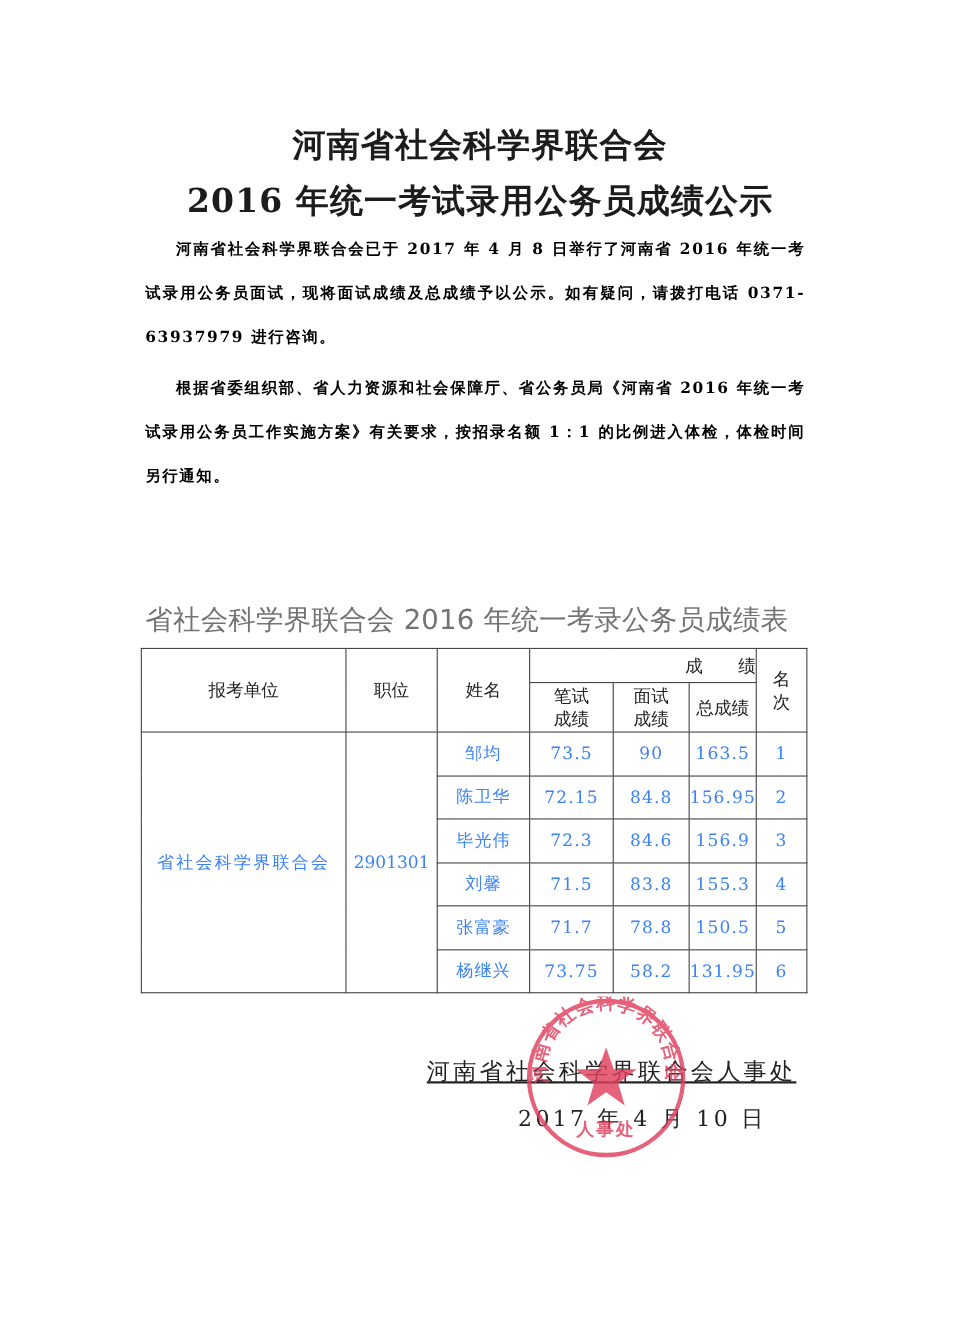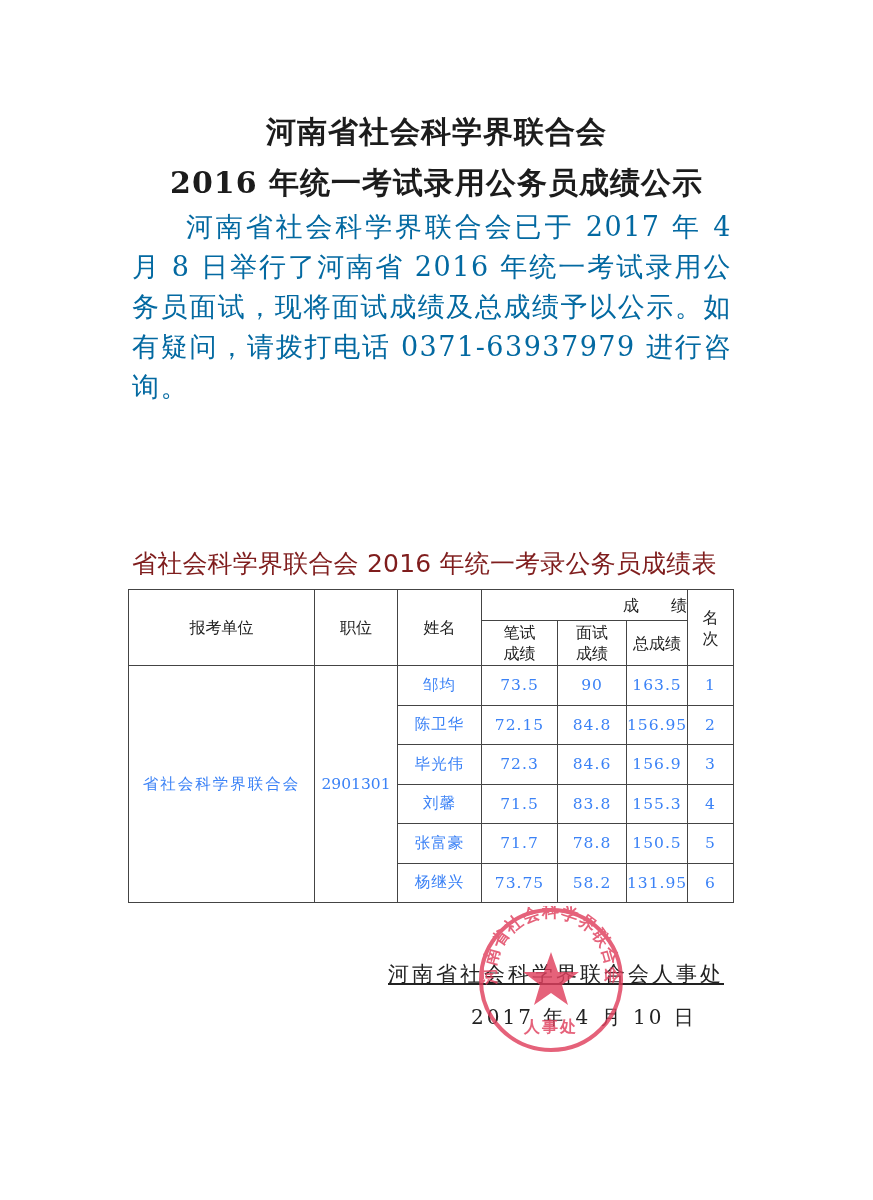--- a/index.html
+++ b/index.html
@@ -7,26 +7,26 @@
     width: 873px; height: 1200px; background: #ffffff; position: relative; overflow: hidden;
     font-family: "DejaVu Serif", "Liberation Serif", serif; color: #222;
   }
   .abs { position: absolute; }
   .title {
     left: 0; width: 873px; text-align: center; font-weight: bold;
     font-size: 30px; letter-spacing: 1px; color: #1c1c1c;
     font-family: "DejaVu Serif", "Liberation Serif", serif;
   }
   .para {
-    left: 132px; width: 600px; font-size: 27px; line-height: 40px;
-    text-align: justify; letter-spacing: 1.5px; color: #0369a1;
+    left: 132px; width: 600px; font-size: 14px; line-height: 40px;
+    text-align: justify; letter-spacing: 1.5px; color: #000000; font-weight: bold;
   }
   .para p { margin: 0; text-indent: 2em; }
   .table-title {
-    left: 132px; width: 605px; font-size: 25px; color: #7f1d1d; white-space: nowrap;
+    left: 132px; width: 605px; font-size: 25px; color: #737373; white-space: nowrap;
     font-family: "DejaVu Sans", "Liberation Sans", sans-serif; letter-spacing: 0.2px;
   }
   table.scores {
     position: absolute; left: 128px; top: 589px; width: 605px;
     border-collapse: collapse; table-layout: fixed;
   }
   table.scores td, table.scores th {
     border: 1.5px solid #444; text-align: center; vertical-align: middle; padding: 0;
     font-weight: normal;
   }
@@ -51,20 +51,21 @@
   }
 </style>
 </head>
 <body>
 
 <div class="abs title" style="top:112px;">河南省社会科学界联合会</div>
 <div class="abs title" style="top:163px;">2016 年统一考试录用公务员成绩公示</div>
 
 <div class="abs para" style="top:207px;">
   <p>河南省社会科学界联合会已于 2017 年 4 月 8 日举行了河南省 2016 年统一考试录用公务员面试，现将面试成绩及总成绩予以公示。如有疑问，请拨打电话 0371-63937979 进行咨询。</p>
+  <p style="margin-top:6px;">根据省委组织部、省人力资源和社会保障厅、省公务员局《河南省 2016 年统一考试录用公务员工作实施方案》有关要求，按招录名额 1：1 的比例进入体检，体检时间另行通知。</p>
 </div>
 
 <div class="abs table-title" style="top:547px;">省社会科学界联合会 2016 年统一考录公务员成绩表</div>
 
 <table class="scores">
   <colgroup>
     <col style="width:186px">
       <col style="width:83px">
       <col style="width:84px">
     <col style="width:76px">

